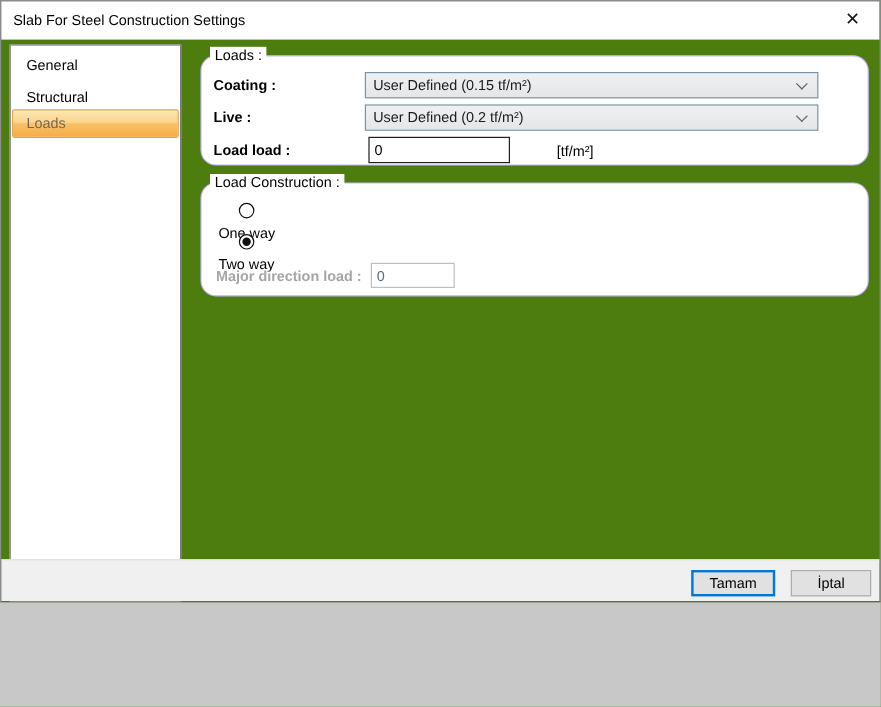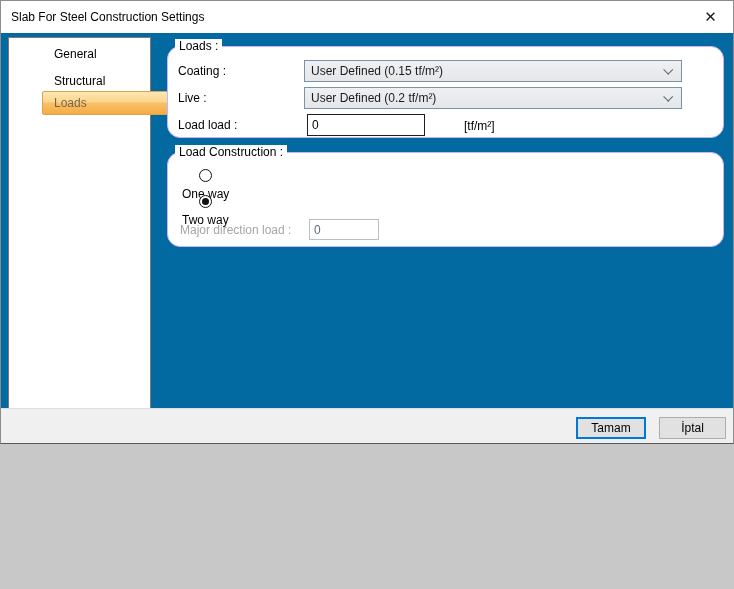--- a/index.html
+++ b/index.html
@@ -2,22 +2,22 @@
 <html><head>
 <meta charset="utf-8">
 <style>
   * { margin: 0; padding: 0; box-sizing: border-box; }
   html, body { background: #c8c8c8; }
   body { font-family: "Liberation Sans", "DejaVu Sans", sans-serif; font-size: 12px; color: #000; }
 
   .dialog {
     position: relative;
     width: 734px;
-    height: 444px;
-    background: #0369a1;
+    height: 502px;
+    background: #4d7c0f;
     border: 1px solid #898d90;
     border-bottom-color: #55595c;
     overflow: hidden;
   }
 
   
   .titlebar {
     position: absolute; left: 0; top: 0; right: 0; height: 32px;
     background: #ffffff;
   }
@@ -37,21 +37,20 @@
   .sidebar {
     position: absolute; left: 7px; top: 36px; width: 143px; height: 517px;
     background: #ffffff;
     border: 1px solid #7b7b7b;
   }
   .side-item {
     position: absolute; left: 1px; width: 139px; height: 26px;
     display: flex; align-items: center;
     padding-left: 12px;
     color: #000;
-    margin-left: 32px;
   }
   .side-item.sel {
     height: 24px; left: 1px; width: 139px;
     border: 1px solid #dba64b;
     border-radius: 2px;
     background: linear-gradient(to bottom, #fde6b1 0%, #fbd68f 45%, #f9c168 50%, #f6ac44 100%);
     color: #75674f;
     padding-left: 11px;
   }
 
@@ -63,21 +62,21 @@
     background: #ffffff;
   }
   .groupbox .legend {
     position: absolute; top: -8px; left: 7px;
     background: #ffffff; padding: 0 4px;
     color: #000; white-space: nowrap;
   }
   #group-loads { left: 166px; top: 45px; width: 557px; height: 92px; }
   #group-dist  { left: 166px; top: 151px; width: 557px; height: 95px; }
 
-  .field-label { position: absolute; white-space: nowrap; color: #000; }
+  .field-label { position: absolute; white-space: nowrap; color: #000; font-weight: bold; }
 
   
   .combo {
     position: absolute; left: 136px; width: 378px; height: 22px;
     border: 1px solid #7a92a8;
     background: linear-gradient(to bottom, #eef0f1 0%, #e4e6e8 100%);
     display: flex; align-items: center;
     padding: 0 24px 0 6px;
     cursor: default;
   }

